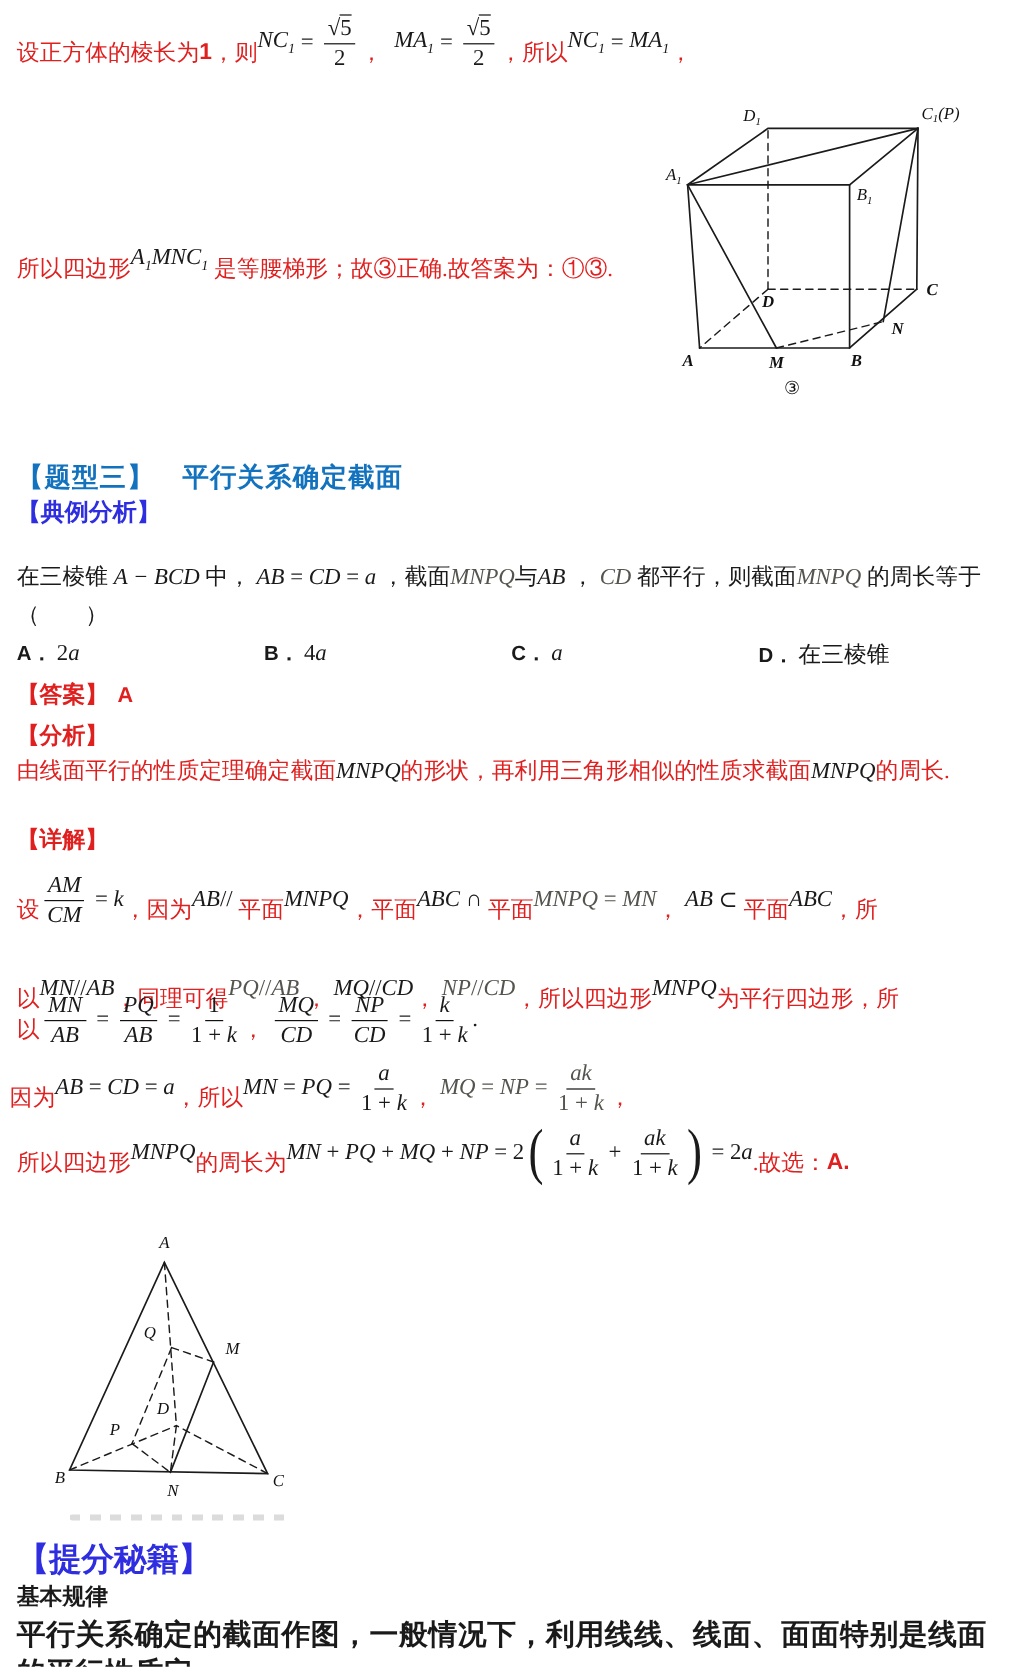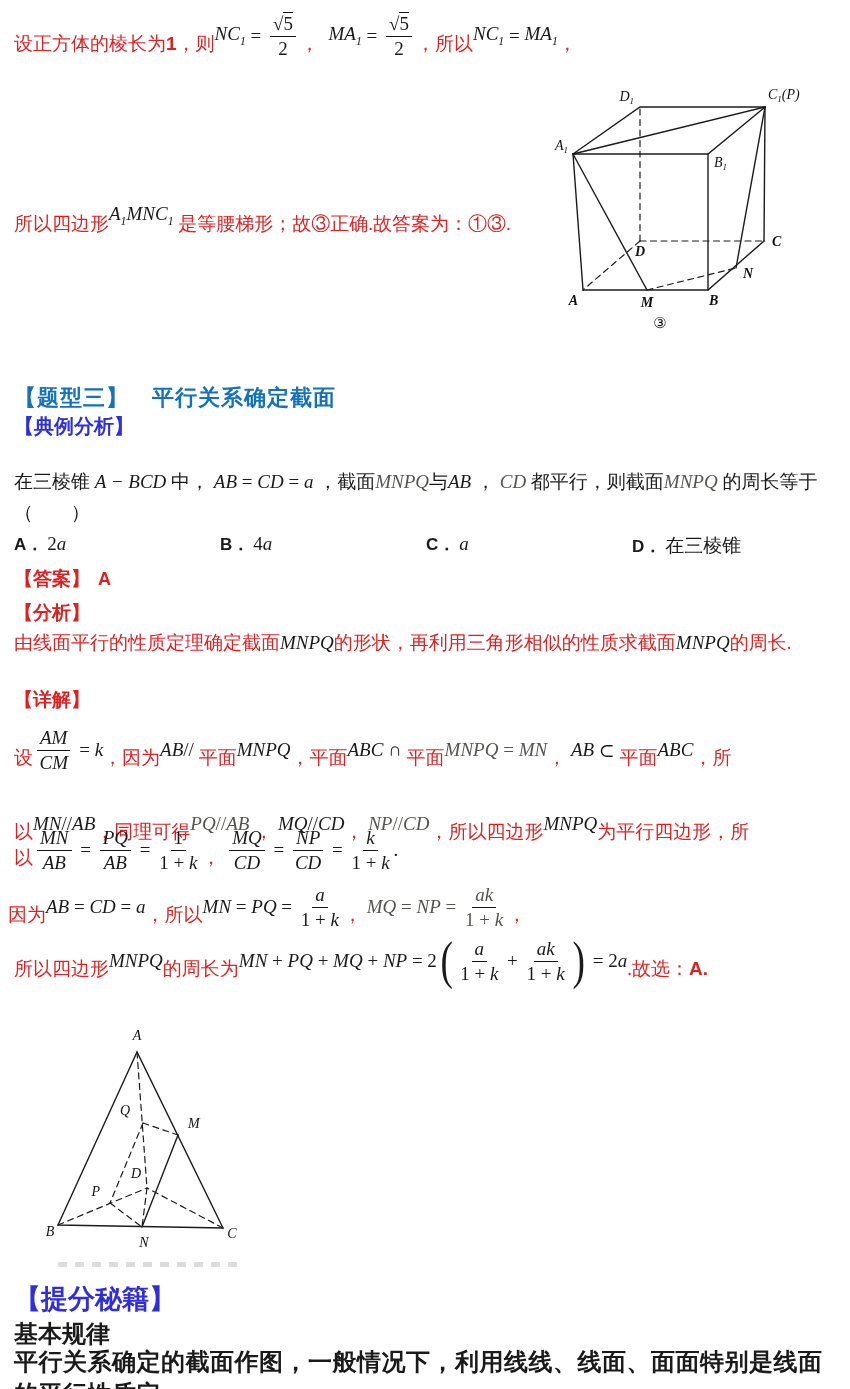--- a/index.html
+++ b/index.html
@@ -33,21 +33,21 @@
   .sqrt .vinc{border-top:1.4px solid #111;}
   .bigp{font-size:52px;font-weight:400;line-height:0.85;margin:0 1px;font-style:normal;display:inline-block;transform:scaleX(0.72);}
   #sec-title{font-size:22px;font-weight:700;color:var(--hblue);font-family:"Liberation Sans",sans-serif;letter-spacing:1px;}
   #sec-sub{font-size:20px;font-weight:700;color:var(--bblue);}
   #secret-title{font-size:27px;font-weight:700;color:var(--bblue);}
   .bracket-red{color:var(--red);font-weight:600;}
   #answer-line .val{font-family:"Liberation Sans",sans-serif;font-weight:700;color:var(--red);margin-left:8px;font-size:18px;}
   #options-row{display:flex;}
   .opt{width:208px;display:flex;align-items:baseline;font-size:19px;}
   .opt .ol{font-family:"Liberation Sans",sans-serif;font-weight:700;margin-right:4px;font-size:17px;}
-  #secret-sub{font-size:24px;font-weight:700;font-family:"Liberation Sans",sans-serif;}
+  #secret-sub{font-size:19px;font-weight:700;font-family:"Liberation Sans",sans-serif;}
   #rule-text{font-size:24px;font-weight:700;font-family:"Liberation Sans",sans-serif;letter-spacing:0.5px;}
   svg .edge{stroke:#1b1b1b;stroke-width:1.4;fill:none;stroke-linecap:round;}
   svg .dash{stroke:#1b1b1b;stroke-width:1.2;fill:none;stroke-dasharray:6 4.5;stroke-linecap:round;}
   svg .flab{font-size:14px;font-style:italic;font-family:"Liberation Serif","DejaVu Serif",serif;fill:#111;}
   svg .fbold{font-weight:700;}
   svg .cap{font-style:normal;font-size:15px;font-weight:400;}
   #artifact{height:5px;opacity:.35;border-radius:2px;
     background:repeating-linear-gradient(90deg,#9a9a9a 0 9px,transparent 9px 17px);}
 </style>
 </head>

